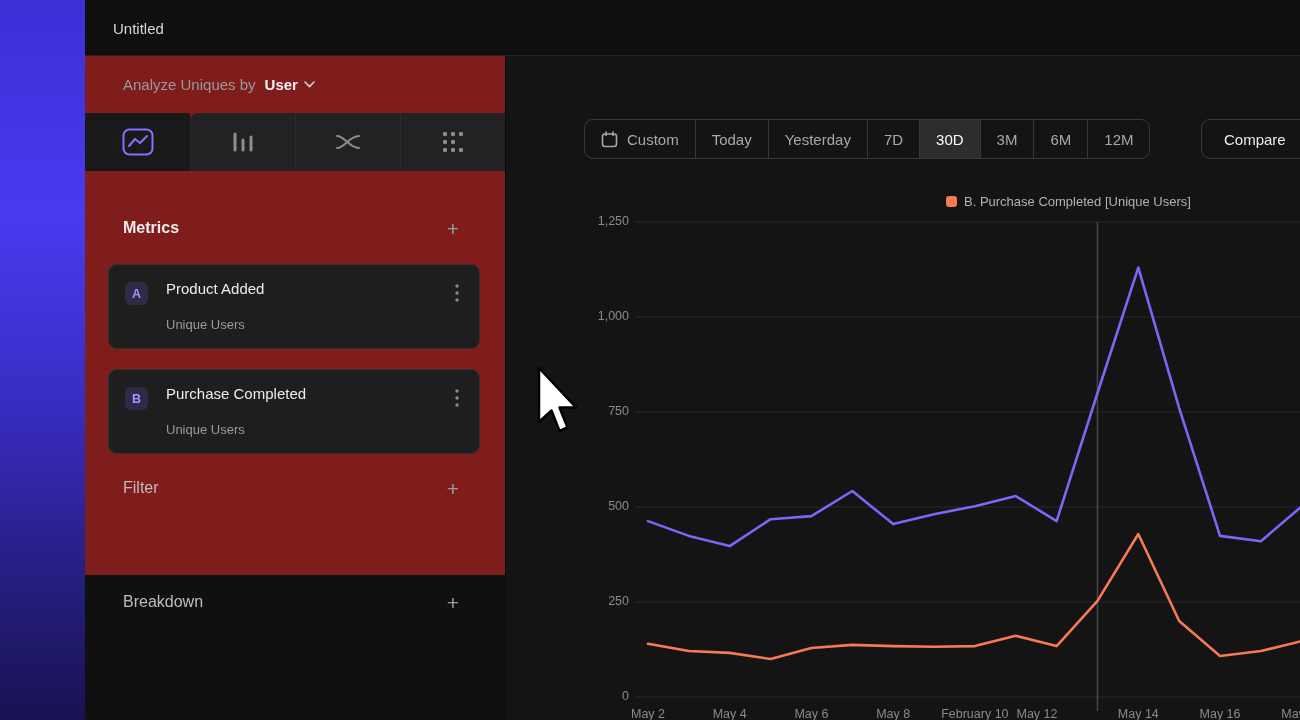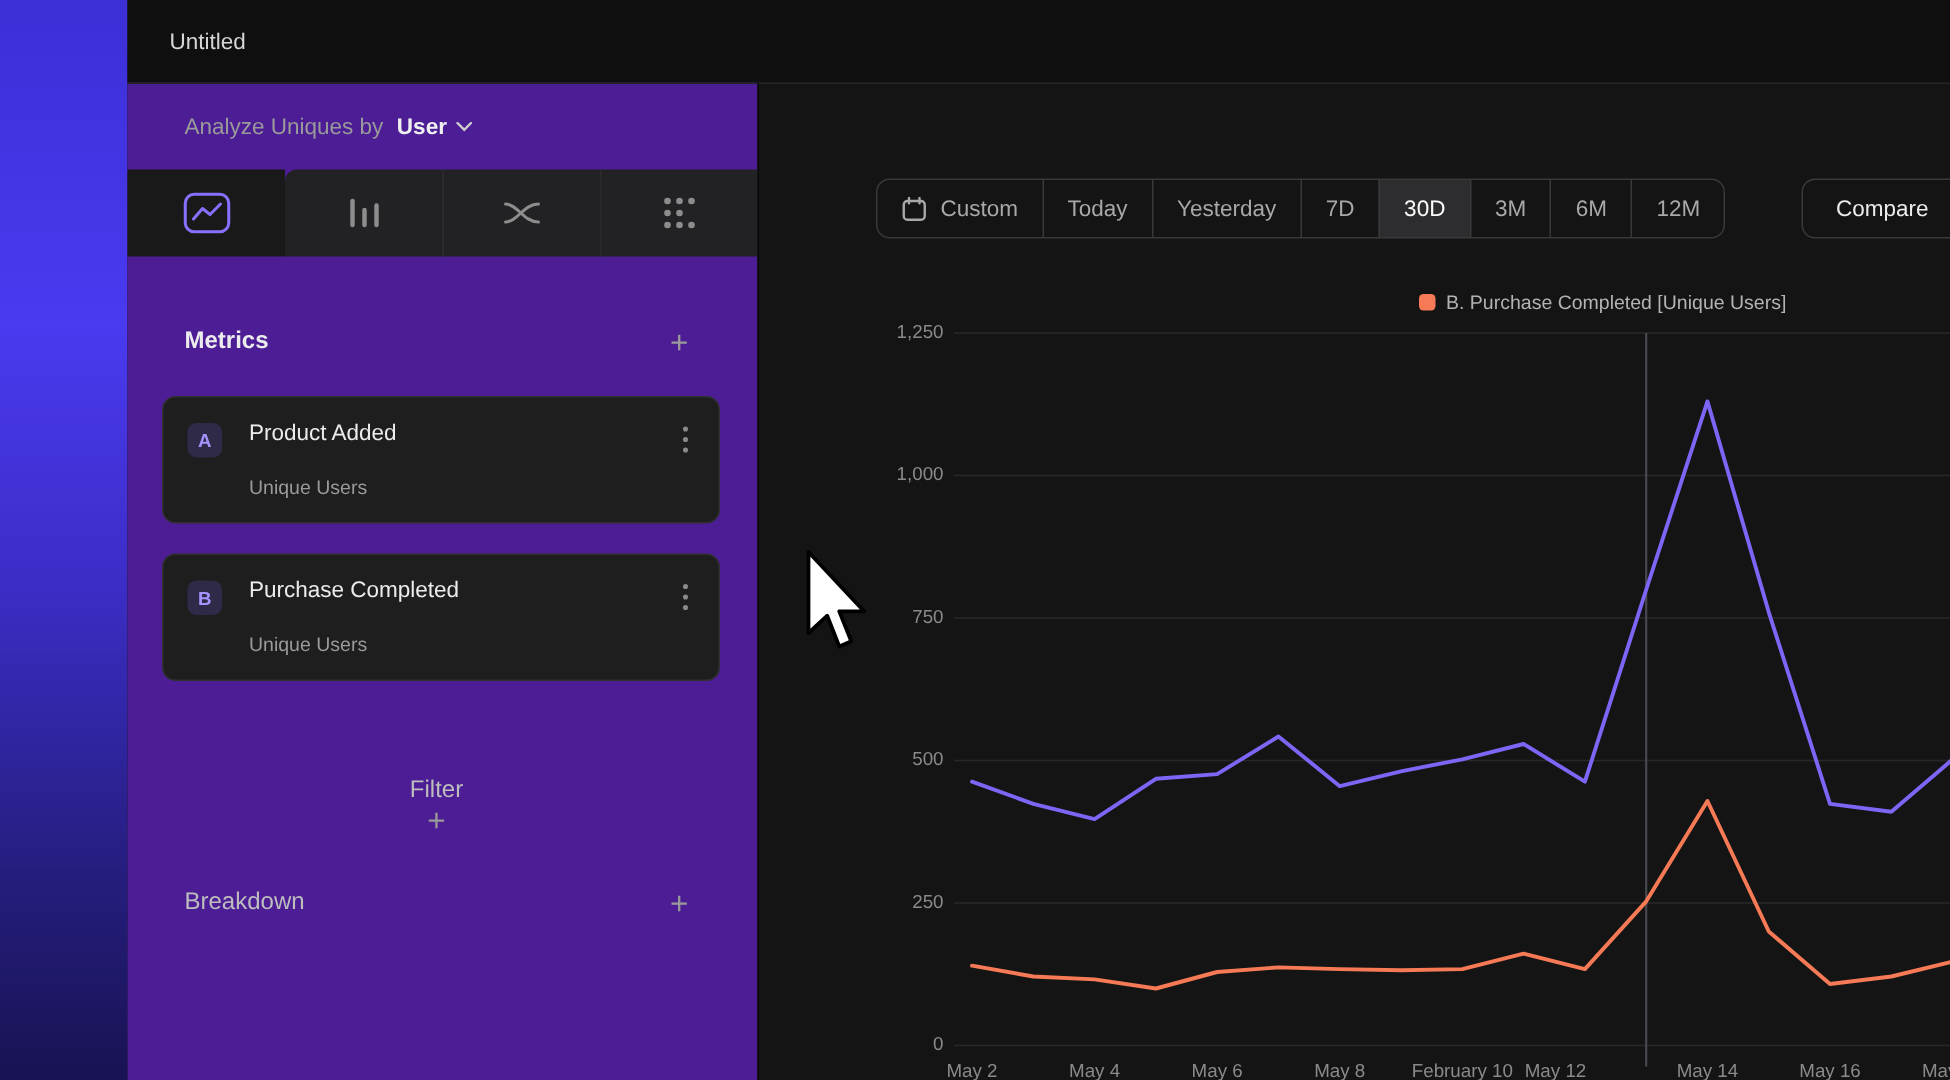--- a/index.html
+++ b/index.html
@@ -9,22 +9,22 @@
   
   .strip { position:absolute; left:0; top:0; width:85px; height:720px;
            background:linear-gradient(180deg,#3c2fd6 0%,#4a3af0 30%,#3a2dc4 55%,#261e80 80%,#181353 100%); }
 
   
   .topbar { position:absolute; left:85px; top:0; width:1230px; height:55px; background:#0f0f0f; }
   .topbar-title { position:absolute; left:28px; top:50%; transform:translateY(-50%);
                   font-size:15px; color:#d6d6d6; }
 
   
-  .sidebar { position:absolute; left:85px; top:55px; width:420px; height:665px;
-             background:#4c1d95; border-top:1px solid #232323; }
+  .sidebar { position:absolute; left:85px; top:55px; width:420px; height:520px;
+             background:#7f1d1d; border-top:1px solid #232323; }
   .analyze-row { position:absolute; left:38px; top:0; height:56px; display:flex; align-items:center;
                  gap:9px; font-size:15px; color:#9a9a9a; }
   .analyze-value { color:#f0f0f0; font-weight:700; display:flex; align-items:center; gap:6px; }
 
   .tabs { position:absolute; left:0; top:57px; width:420px; height:58px; display:flex; }
   .tab { width:105px; height:58px; display:flex; align-items:center; justify-content:center;
          background:#222224; border-left:1px solid #2b2b2d; cursor:pointer; }
   .tab.selected { background:#191919; border-left:none; }
   .tab:nth-child(2) { border-left:none; border-top-left-radius:8px; }
 
@@ -153,21 +153,21 @@
     <div class="metric-sub">Unique Users</div>
     <div class="kebab">
       <svg width="4" height="18" viewBox="0 0 4 18">
         <circle cx="2" cy="2" r="1.7" fill="#8a8a8a"></circle>
           <circle cx="2" cy="9" r="1.7" fill="#8a8a8a"></circle>
           <circle cx="2" cy="16" r="1.7" fill="#8a8a8a"></circle>
       </svg>
     </div>
   </div>
 
-  <div class="section-row" style="top:462px;flex-direction:column;">
+  <div class="section-row" style="top:412px;">
     <span class="section-label dim">Filter</span>
     <span class="plus">+</span>
   </div>
 
   <div class="section-row" style="top:526px;">
     <span class="section-label dim">Breakdown</span>
     <span class="plus">+</span>
   </div>
 
 </div>

